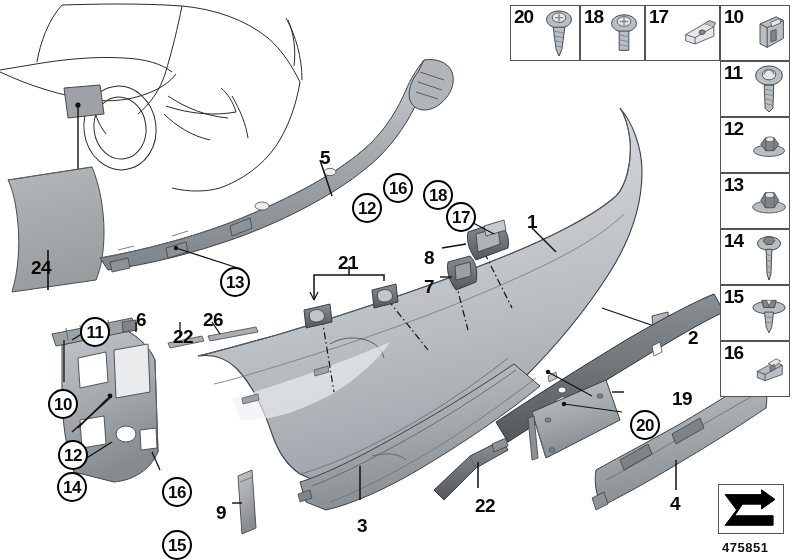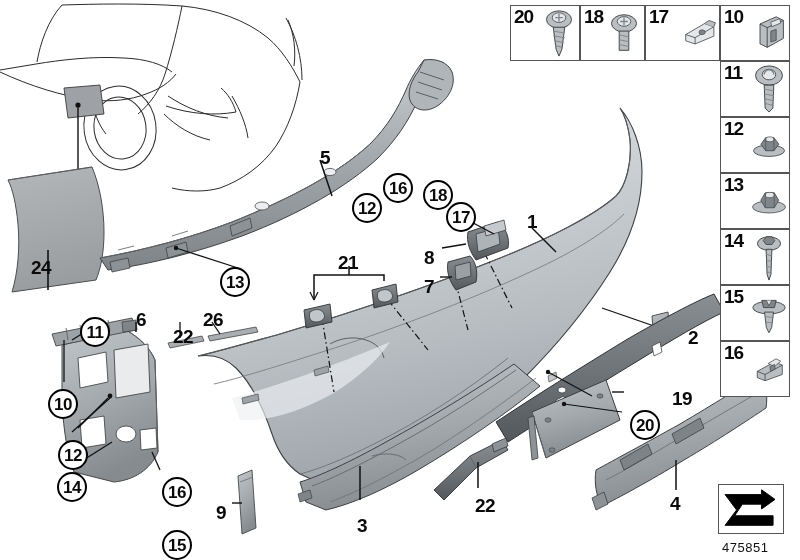--- a/index.html
+++ b/index.html
@@ -22,21 +22,21 @@
   .legend-box{position:absolute;box-sizing:border-box;border:1.1px solid #555;
               background:#fff;}
   .legend-num{position:absolute;left:3px;top:1px;font-weight:bold;
               font-size:19px;line-height:19px;color:#0a0a0a;letter-spacing:-1px;}
   .legend-art{position:absolute;right:2px;top:2px;bottom:2px;width:36px;}
   .legend-art svg{width:100%;height:100%;display:block;}
 
   
   #orient-box{position:absolute;box-sizing:border-box;border:1.1px solid #555;
               background:#fff;}
-  #diagram-id{position:absolute;font-size:13px;font-weight:normal;color:#111;
+  #diagram-id{position:absolute;font-size:13px;font-weight:bold;color:#111;
               letter-spacing:.5px;}
 </style>
 </head>
 <body>
 
 <div id="stage">
 
   <svg class="layer" viewBox="0 0 800 560">
     <defs>
       <linearGradient id="gCover" x1="0" y1="0" x2="0.25" y2="1">

